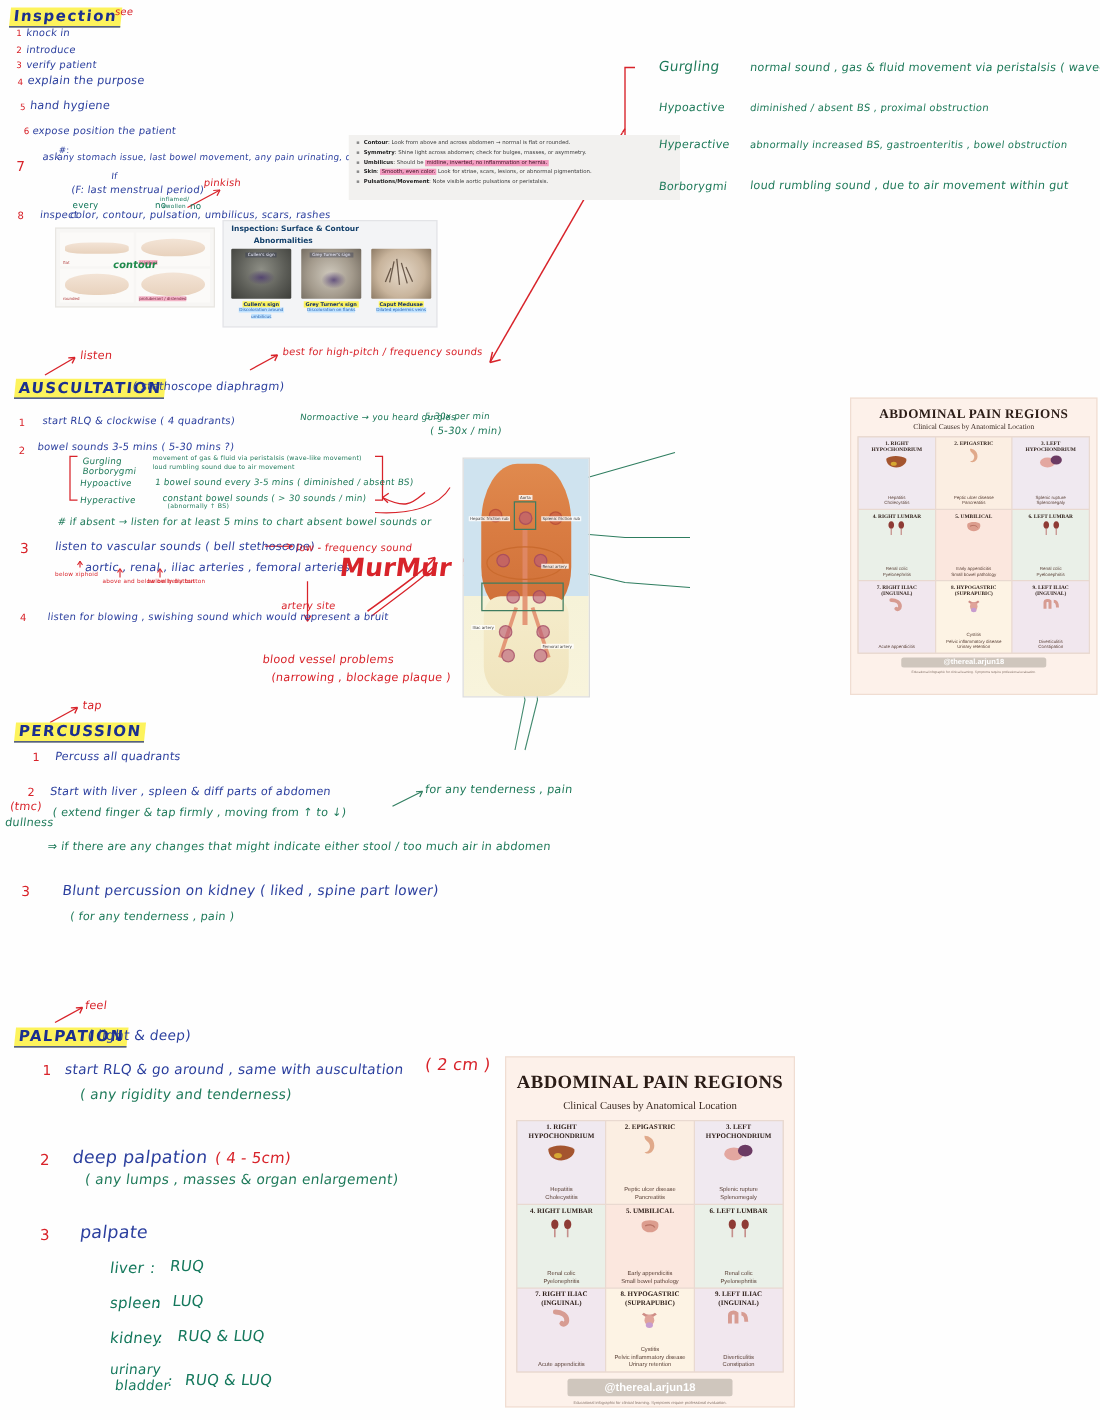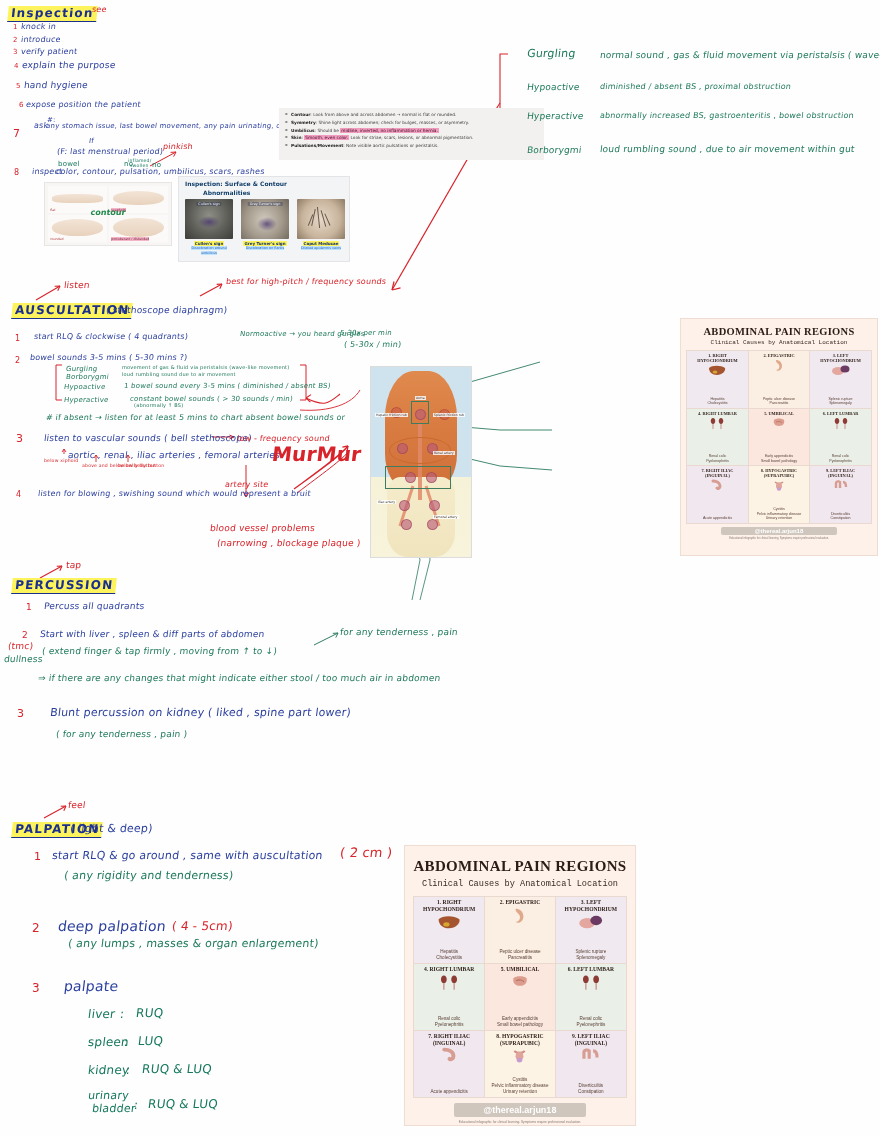--- a/index.html
+++ b/index.html
@@ -229,21 +229,21 @@
     box-sizing: border-box;
     font-family: "Liberation Serif", serif;
     overflow: hidden;
   }
   .info .ititle {
     text-align: center; font-weight: 700; color: #2b1c16;
     letter-spacing: .3px;
   }
   .info .isub {
     text-align: center; color: #3a2a22;
-    font-family: Liberation Mono, monospace;
+    font-family: Liberation Serif, serif;
   }
   .info .grid {
     display: grid;
     grid-template-columns: 1fr 1fr 1fr;
     grid-template-rows: 1fr 1fr 1fr;
     background: #e9d9d0;
     gap: .6px;
     border: .6px solid #e9d9d0;
   }
   .cell {
@@ -397,21 +397,21 @@
   <div class="hw blue sz8 thin" style="left:34px; top:121px;">ask</div>
   <div class="hw blue sz7" style="left:47px; top:116px;">#:</div>
   <div class="hw blue sz7 thin" style="left:46px; top:122px;">any stomach issue, last bowel movement, any pain urinating, discharge)</div>
   <div class="hw blue sz7 thin" style="left:89px; top:137px;">If</div>
   <div class="hw blue sz8 thin" style="left:57px; top:147px;">(F: last menstrual period)</div>
   <div class="hw red sz8 thin" style="left:163px; top:142px;">pinkish</div>
 
   <div class="hw red sz8" style="left:14px; top:168px;">8</div>
   <div class="hw blue sz8 thin" style="left:32px; top:167px;">inspect</div>
   <div class="hw blue sz8 thin" style="left:56px; top:167px;">color, contour, pulsation, umbilicus, scars, rashes</div>
-  <div class="hw green2 sz7" style="left:58px; top:160px;">bowel</div>
+  <div class="hw green2 sz7" style="left:58px; top:160px;">every</div>
   <div class="hw green2" style="left:128px; top:158px; font-size:4.6px;">inflamed/</div>
   <div class="hw green2" style="left:130px; top:163px; font-size:4.6px;">swollen</div>
   <div class="hw green2 sz7" style="left:124px; top:160px;">no</div>
   <div class="hw green2 sz7" style="left:152px; top:161px;">no</div>
 
   <div class="contour-panel">
     <div class="contour-grid">
       <div class="contour-cell">
         <div class="belly flat"></div>
         <div class="c-lab">flat</div>

